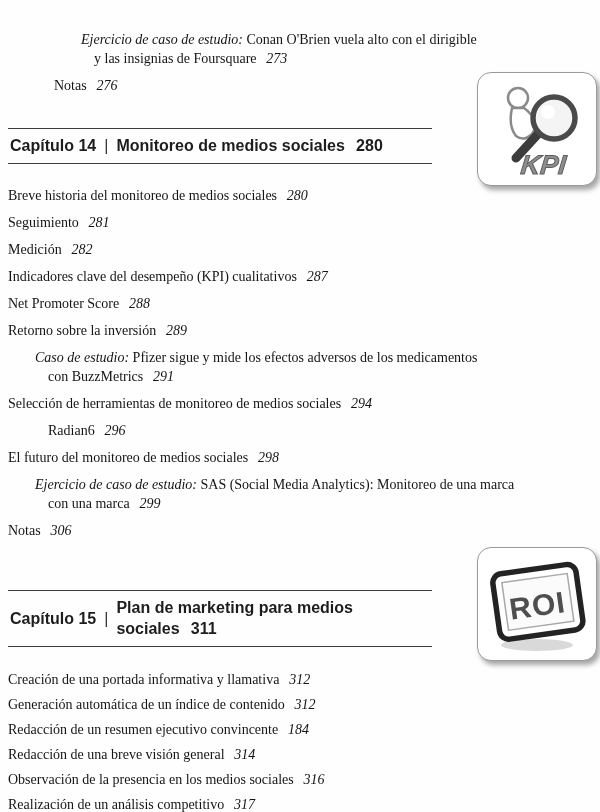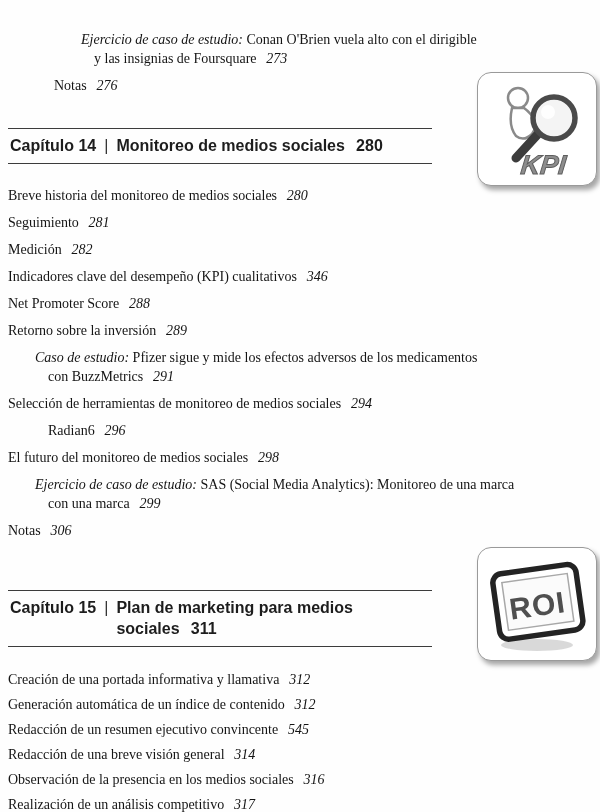--- a/index.html
+++ b/index.html
@@ -24,21 +24,21 @@
   .page-num{margin-left:0.7em;font-style:italic;}
 
   
   .top-entries{position:absolute;top:8px;left:8px;width:460px;margin-left:46px;}
   .ch14-block{position:absolute;top:128px;left:8px;width:575px;}
   .ch15-block{position:absolute;top:590px;left:8px;width:575px;}
 
   .rule{width:424px;border-top:1.5px solid #3c3c3c;height:0;}
 
   .chapter-heading{
-    display:flex;align-items:flex-start;
+    display:flex;align-items:center;
     font-family:"Liberation Sans", sans-serif;
     font-weight:bold;font-size:16px;line-height:21px;color:#1d1d1d;
     margin:0;padding:6px 0 7px 2px;
   }
   .ch-div{margin:0 8px;font-weight:normal;color:#333;}
   .ch-title{white-space:nowrap;}
   .ch-page{margin-left:0.7em;font-family:"Liberation Serif", serif;font-weight:normal;font-size:15px;}
   .chapter-heading .ch-page{font-family:"Liberation Sans", sans-serif;font-weight:bold;font-size:16px;}
 
   .entries{padding-top:22px;}
@@ -96,21 +96,21 @@
         <div class="entry plain">
           <div class="line l1">Breve historia del monitoreo de medios sociales<span class="page-num">280</span></div>
         </div>
         <div class="entry plain">
           <div class="line l1">Seguimiento<span class="page-num">281</span></div>
         </div>
         <div class="entry plain">
           <div class="line l1">Medición<span class="page-num">282</span></div>
         </div>
         <div class="entry plain">
-          <div class="line l1">Indicadores clave del desempeño (KPI) cualitativos<span class="page-num">346</span></div>
+          <div class="line l1">Indicadores clave del desempeño (KPI) cualitativos<span class="page-num">287</span></div>
         </div>
         <div class="entry plain">
           <div class="line l1">Net Promoter Score<span class="page-num">288</span></div>
         </div>
         <div class="entry plain">
           <div class="line l1">Retorno sobre la inversión<span class="page-num">289</span></div>
         </div>
         <div class="entry case">
           <div class="line l1"><span class="prefix">Caso de estudio: </span>Pfizer sigue y mide los efectos adversos de los medicamentos</div>
           <div class="line l2">con BuzzMetrics<span class="page-num">291</span></div>
@@ -156,21 +156,21 @@
     </h2>
     <div class="rule"></div>
     <div class="entries ch15-entries" id="ch15-entries">
         <div class="entry plain">
           <div class="line l1">Creación de una portada informativa y llamativa<span class="page-num">312</span></div>
         </div>
         <div class="entry plain">
           <div class="line l1">Generación automática de un índice de contenido<span class="page-num">312</span></div>
         </div>
         <div class="entry plain">
-          <div class="line l1">Redacción de un resumen ejecutivo convincente<span class="page-num">545</span></div>
+          <div class="line l1">Redacción de un resumen ejecutivo convincente<span class="page-num">184</span></div>
         </div>
         <div class="entry plain">
           <div class="line l1">Redacción de una breve visión general<span class="page-num">314</span></div>
         </div>
         <div class="entry plain">
           <div class="line l1">Observación de la presencia en los medios sociales<span class="page-num">316</span></div>
         </div>
         <div class="entry plain">
           <div class="line l1">Realización de un análisis competitivo<span class="page-num">317</span></div>
         </div>

